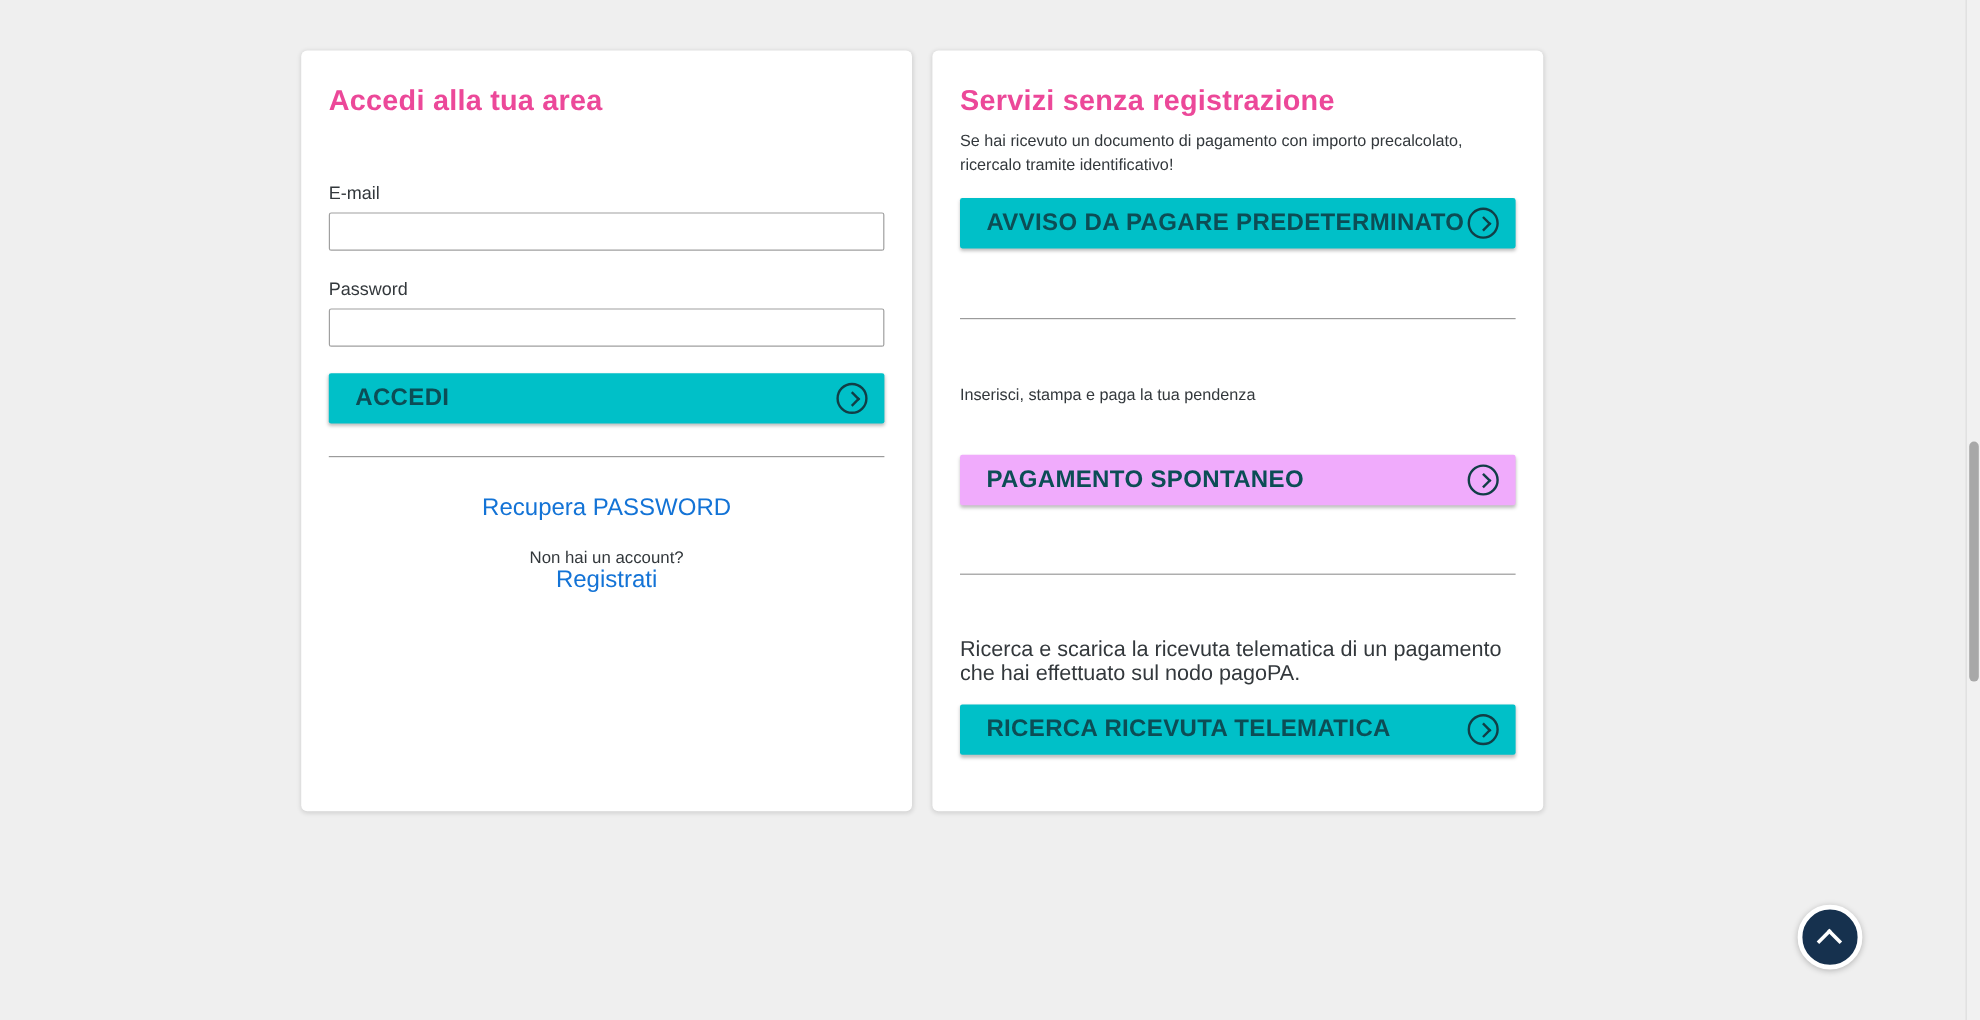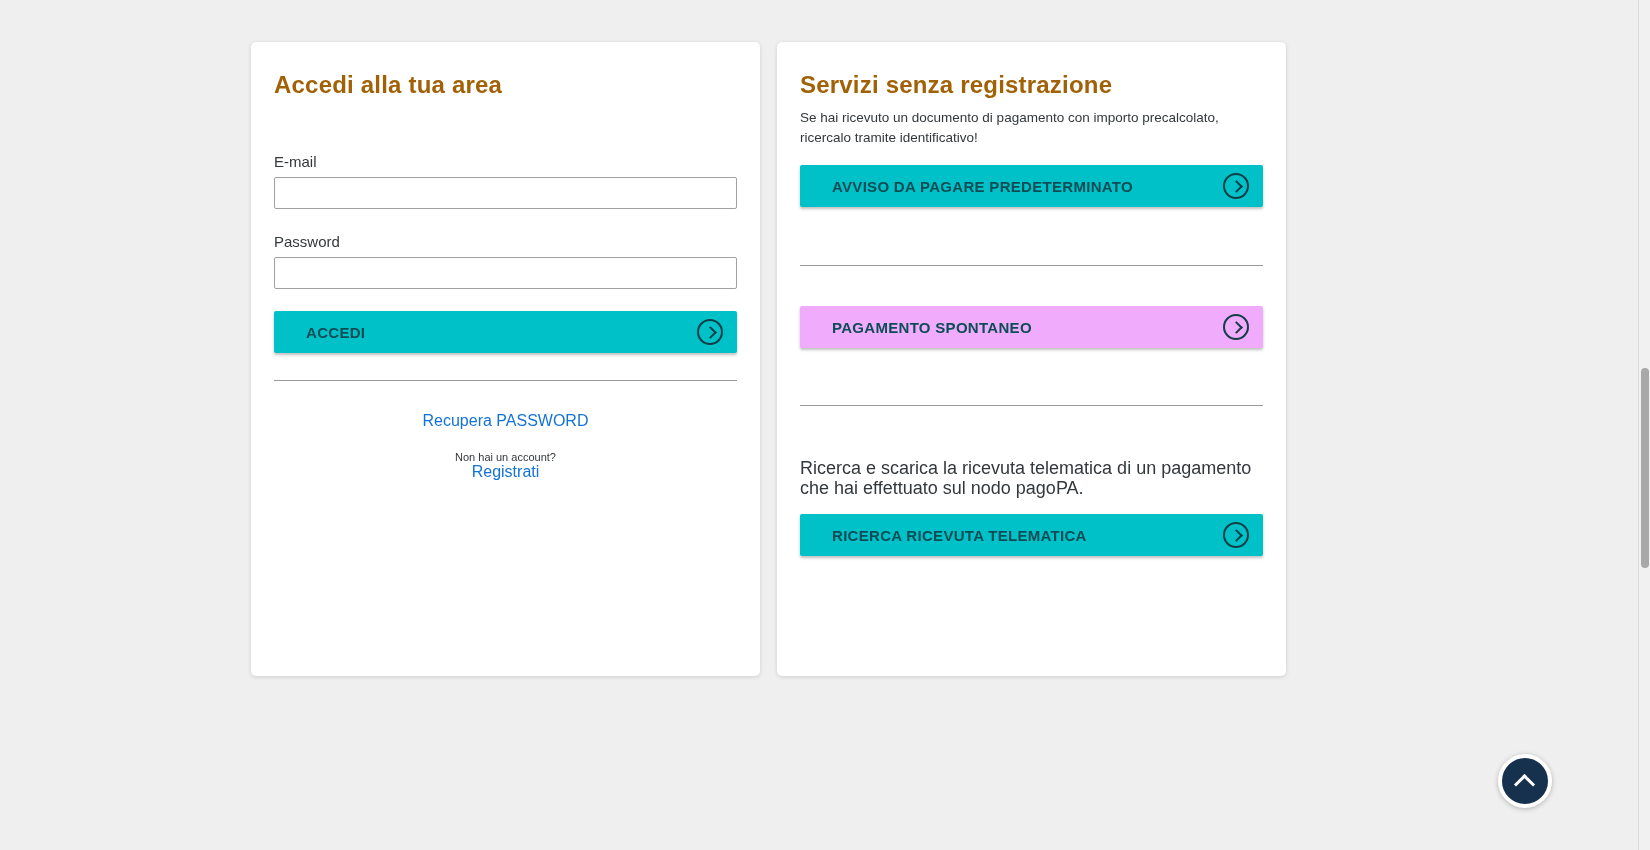--- a/index.html
+++ b/index.html
@@ -20,21 +20,21 @@
     box-shadow: 0 1px 4px rgba(0,0,0,0.14);
     padding: 29px 23px;
   }
   .card-left  { left: 251px; }
   .card-right { left: 777px; }
 
   .card-title {
     font-size: 24px;
     line-height: 28px;
     font-weight: 700;
-    color: #a16207;
+    color: #ec4899;
     letter-spacing: 0.2px;
   }
   .card-sub {
     margin-top: 9px;
     font-size: 13.5px;
     line-height: 20px;
     color: #33383C;
   }
 
   .field-label {
@@ -67,24 +67,24 @@
     border-radius: 2px;
     background: #00C0C8;
     box-shadow: 0 2px 3px rgba(0,0,0,0.25);
     cursor: pointer;
     text-align: left;
     font-family: "Liberation Sans", sans-serif;
   }
   .teal-btn.hovered { background: #f0abfc; margin-top: 40px; }
   .teal-btn .btn-label {
     position: absolute;
-    left: 32px;
+    left: 22px;
     top: 50%;
     transform: translateY(-50%);
-    font-size: 15px;
+    font-size: 20px;
     font-weight: 700;
     letter-spacing: 0.3px;
     color: #0C4D55;
   }
   .chevron-ring {
     position: absolute;
     right: 14px;
     top: 50%;
     transform: translateY(-50%);
     width: 26px;
@@ -111,28 +111,28 @@
     height: 0;
   }
   .card-right .divider { margin-top: 58px; }
   .card-right .divider.d2 { margin-top: 57px; }
 
   .center-link {
     display: block;
     text-align: center;
     color: #1373D6;
     text-decoration: none;
-    font-size: 16px;
+    font-size: 20px;
     cursor: pointer;
   }
   .recover { margin-top: 31px; }
   .account-text {
     margin-top: 21px;
     text-align: center;
-    font-size: 11px;
+    font-size: 14px;
     color: #33383C;
   }
   .register { margin-top: 0; }
 
   .mt-btn1 { margin-top: 17px; }
   .service-text  { margin-top: 53px; font-size: 13.5px; line-height: 20px; color: #33383C; }
   .mt-btn2 { margin-top: 23px; }
   .service-text2 { margin-top: 52px; font-size: 18px; line-height: 20px; color: #33383C; }
   .mt-btn3 { margin-top: 16px; }
 
@@ -199,20 +199,21 @@
   <h1 class="card-title">Servizi senza registrazione</h1>
   <p class="card-sub">Se hai ricevuto un documento di pagamento con importo precalcolato, ricercalo tramite identificativo!</p>
 
   <button class="teal-btn mt-btn1">
     <span class="btn-label">AVVISO DA PAGARE PREDETERMINATO</span>
     <span class="chevron-ring"></span>
   </button>
 
   <hr class="divider">
 
+  <p class="service-text">Inserisci, stampa e paga la tua pendenza</p>
 
   <button class="teal-btn hovered mt-btn2">
     <span class="btn-label">PAGAMENTO SPONTANEO</span>
     <span class="chevron-ring"></span>
   </button>
 
   <hr class="divider d2">
 
   <p class="service-text2">Ricerca e scarica la ricevuta telematica di un pagamento che hai effettuato sul nodo pagoPA.</p>
 

